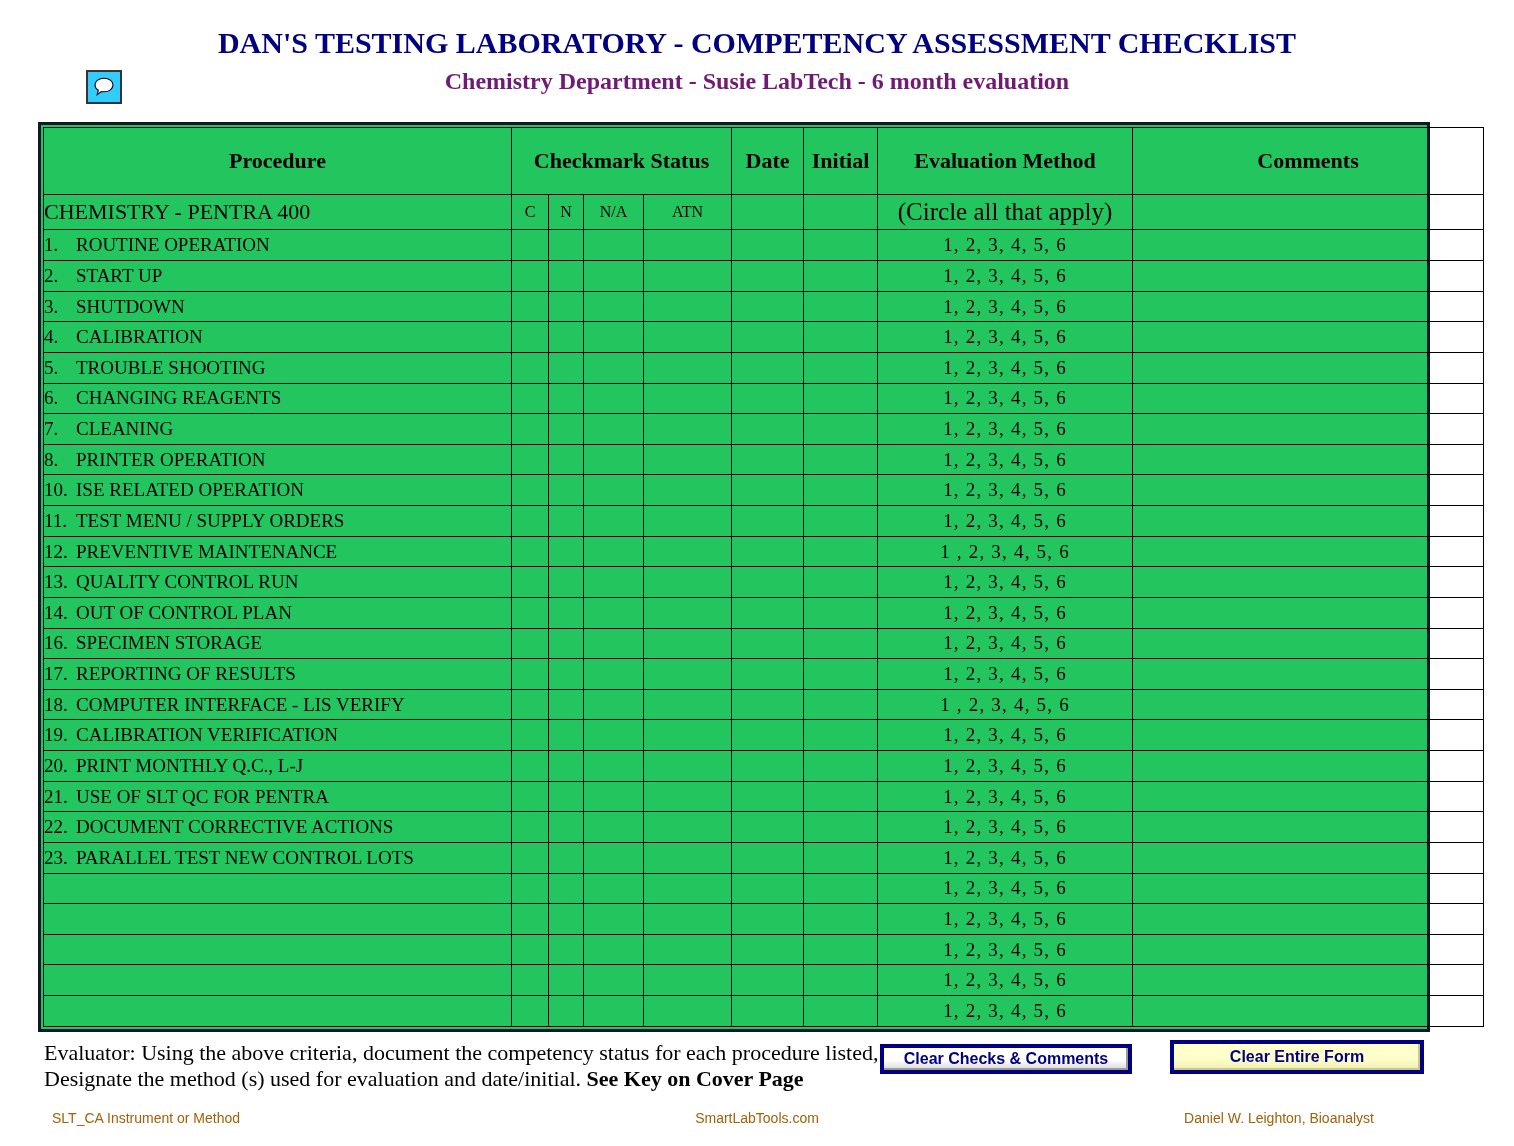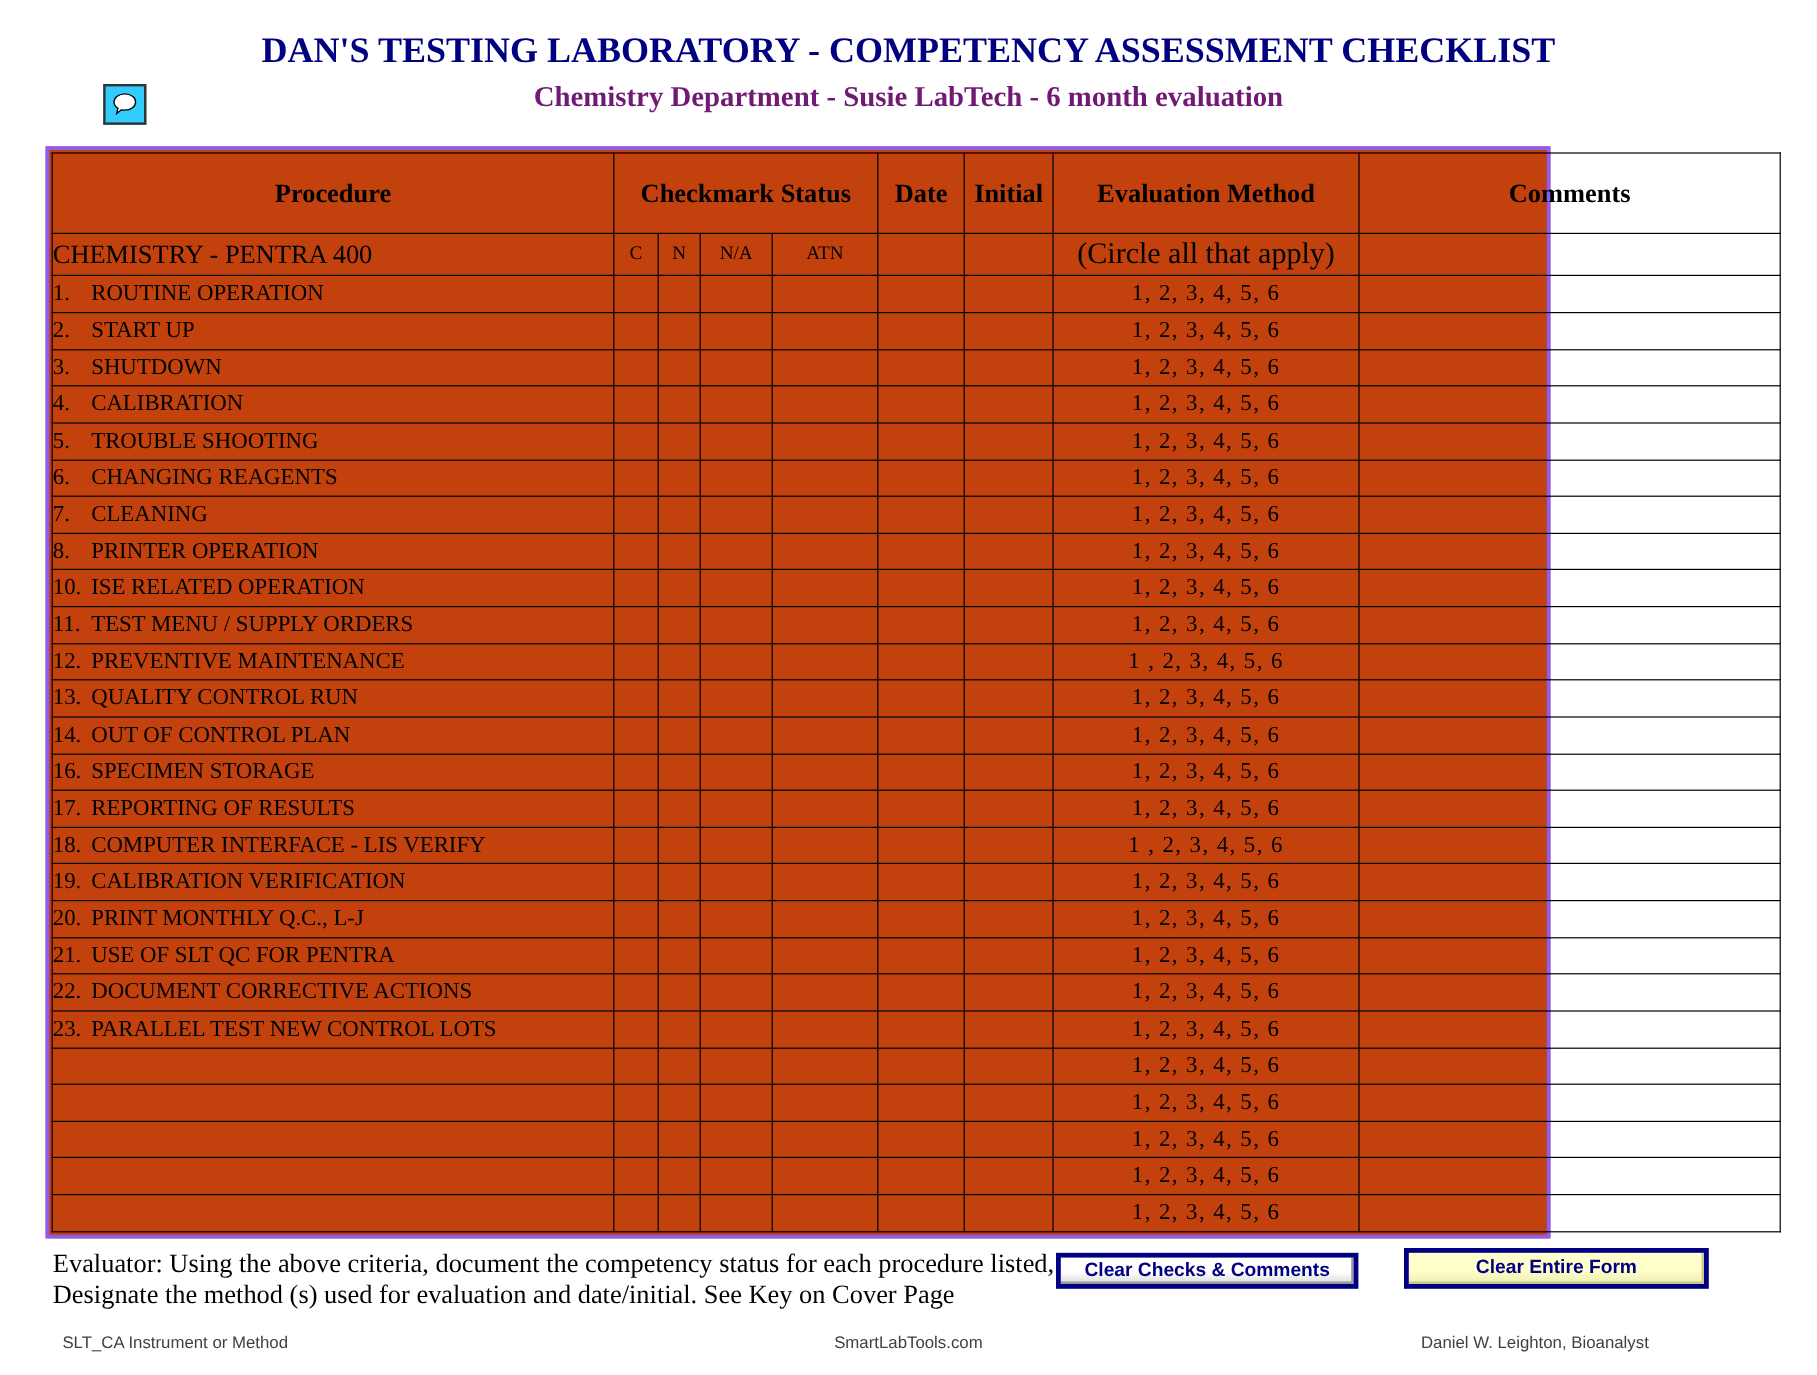--- a/index.html
+++ b/index.html
@@ -53,25 +53,25 @@
     align-items: center;
     justify-content: center;
   }
   #comment-icon svg { display:block; }
 
   
   #table-frame {
     position: absolute;
     left: 38px;
     top: 122px;
-    width: 1254px;
+    width: 1392px;
     height: 910px;
-    border: 3px solid #8b5cf6;
+    border: 3px solid #0f172a;
     box-sizing: border-box;
-    background: #c2410c;
+    background: #22c55e;
     padding: 2px;
   }
   table.sheet {
     border-collapse: collapse;
     width: 100%;
     height: 100%;
     table-layout: fixed;
   }
   table.sheet td, table.sheet th {
     border: 1px solid #000000;
@@ -141,21 +141,21 @@
 
   
   #footer-note {
     position: absolute;
     left: 44px;
     top: 1040px;
     width: 840px;
     font-size: 22px;
     line-height: 26px;
   }
-  #footer-note .bold { font-weight: normal; }
+  #footer-note .bold { font-weight: bold; }
 
   
   .form-button {
     position: absolute;
     border: 4px solid #000080;
     box-sizing: border-box;
     font-family: "Liberation Sans", "DejaVu Sans", sans-serif;
     font-size: 16px;
     font-weight: bold;
     color: #000080;
@@ -178,21 +178,21 @@
   }
 
   
   #page-footer {
     position: absolute;
     left: 0; top: 1110px;
     width: 1514px;
     height: 28px;
     font-family: "Liberation Sans", "DejaVu Sans", sans-serif;
     font-size: 14px;
-    color: #404040;
+    color: #a16207;
   }
   #page-footer .fl { position: absolute; left: 52px; top: 0; }
   #page-footer .fc { position: absolute; left: 0; top: 0; width: 1514px; text-align: center; }
   #page-footer .fr { position: absolute; right: 140px; top: 0; }
 </style>
 </head>
 <body>
 
 <div id="header-block">
   <div id="main-title">DAN'S TESTING LABORATORY - COMPETENCY ASSESSMENT CHECKLIST</div>

